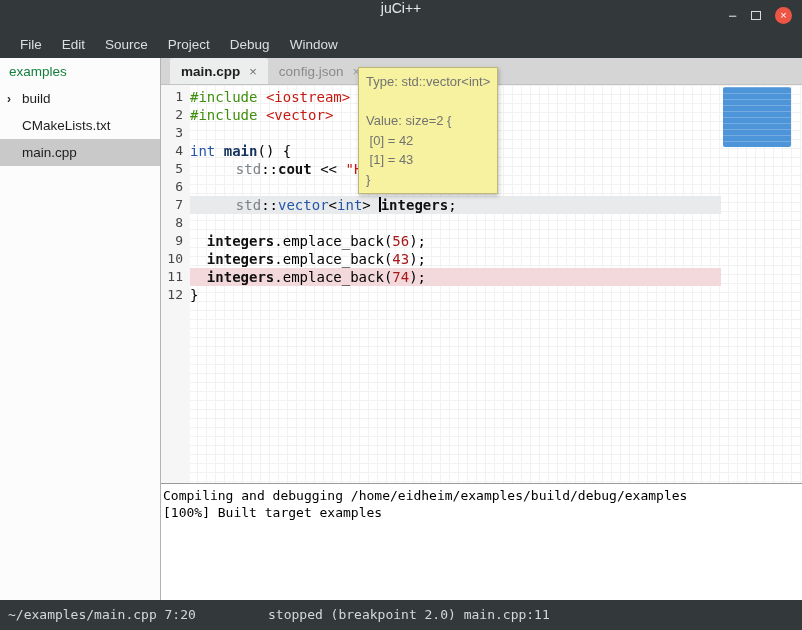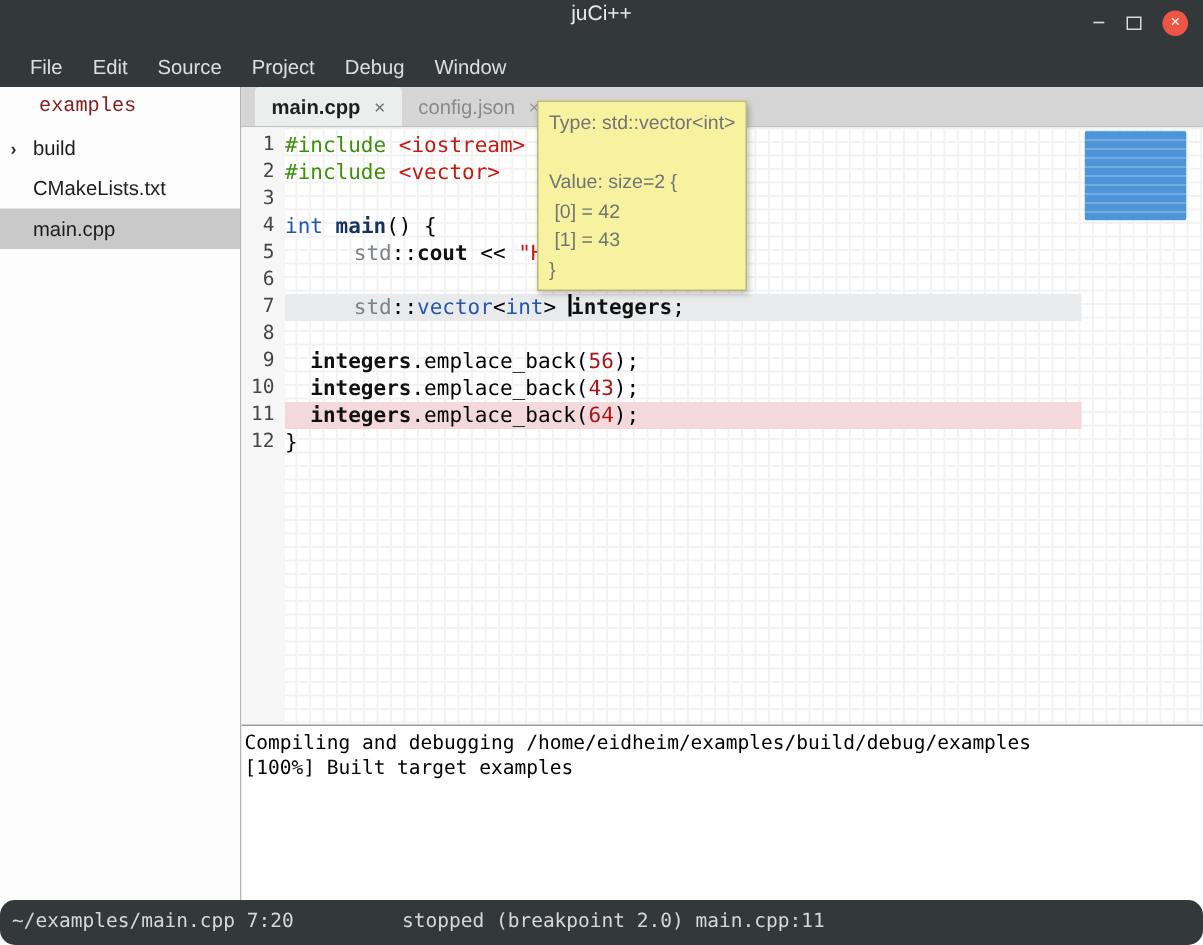--- a/index.html
+++ b/index.html
@@ -14,21 +14,21 @@
   .btn-min{color:#d8dadb;font-size:15px;line-height:1;}
   .btn-restore{width:10px;height:9px;border:1.5px solid #d8dadb;display:inline-block;}
   .btn-close{width:17px;height:17px;border-radius:50%;background:var(--close-red,#ef5545);color:#fff;font-size:11px;display:flex;align-items:center;justify-content:center;line-height:1;}
 
   
   .menubar{position:absolute;left:0;top:30px;width:100%;height:28px;background:var(--chrome-bg,#33393b);display:flex;align-items:center;padding-left:10px;}
   .menu-item{color:#dcdfe0;font-size:13.5px;padding:5px 10px;}
 
   
   .sidebar{position:absolute;left:0;top:58px;width:161px;height:542px;background:#fcfcfc;border-right:1px solid #b3b3b3;font-size:13.5px;}
-  .tree-header{color:#7f1d1d;height:27px;line-height:27px;padding-left:26px;font-family:Liberation Mono, monospace;}
+  .tree-header{color:#15803d;height:27px;line-height:27px;padding-left:9px;}
   .tree-item{display:flex;align-items:center;height:27px;padding-left:22px;color:#1d1d1d;}
   .tree-item.has-expander{padding-left:7px;}
   .tree-item.selected{background:#c9c9c9;}
   .expander{width:15px;font-weight:bold;font-size:12px;color:#2c2c2c;}
 
   
   .tabbar{position:absolute;left:161px;top:58px;width:641px;height:27px;background:#d5d5d5;border-bottom:1px solid #c2c2c2;display:flex;align-items:stretch;padding-left:9px;}
   .tab{display:flex;align-items:center;gap:9px;padding:0 11px;font-size:13.5px;color:#8a8a8a;}
   .tab.active{background:#eceded;color:#1f1f1f;font-weight:bold;border-radius:3px 3px 0 0;}
   .tab-close{font-size:13px;color:#9a9a9a;font-weight:normal;}
@@ -65,21 +65,21 @@
     font-size:13px;line-height:19.5px;color:#737373;box-shadow:1px 2px 4px rgba(0,0,0,.25);}
   .tip-line{white-space:pre;}
 
   
   .output{position:absolute;left:161px;top:483px;width:641px;height:117px;background:#fff;border-top:1px solid #9a9a9a;
     font-family:"DejaVu Sans Mono",monospace;font-size:13px;line-height:17px;padding:3px 2px 0 2px;color:#000;}
   .out-line{white-space:pre;}
 
   
   .statusbar{position:absolute;left:0;top:600px;width:100%;height:30px;background:var(--chrome-bg,#33393b);
-    font-family:"DejaVu Sans Mono",monospace;font-size:13px;color:#d5d8d9;border-radius:10px;}
+    font-family:"DejaVu Sans Mono",monospace;font-size:13px;color:#d5d8d9;}
   .status-left{position:absolute;left:8px;top:0;line-height:30px;white-space:pre;}
   .status-mid{position:absolute;left:268px;top:0;line-height:30px;white-space:pre;}
 </style>
 </head>
 <body>
 
 <div class="window">
 
   <div class="titlebar">
     <span class="title">juCi++</span>
@@ -164,21 +164,21 @@
         <div class="code-line">
           <span class="gutter-num">9</span>
           <span class="code-text"><span>  </span><span class="tok-var">integers</span><span>.</span><span>emplace_back</span><span>(</span><span class="tok-num">56</span><span>);</span></span>
         </div>
         <div class="code-line">
           <span class="gutter-num">10</span>
           <span class="code-text"><span>  </span><span class="tok-var">integers</span><span>.</span><span>emplace_back</span><span>(</span><span class="tok-num">43</span><span>);</span></span>
         </div>
         <div class="code-line">
           <span class="gutter-num">11</span>
-          <span class="code-text hl-breakpoint"><span>  </span><span class="tok-var">integers</span><span>.</span><span>emplace_back</span><span>(</span><span class="tok-num">64</span><span>);</span></span>
+          <span class="code-text hl-breakpoint"><span>  </span><span class="tok-var">integers</span><span>.</span><span>emplace_back</span><span>(</span><span class="tok-num">74</span><span>);</span></span>
         </div>
         <div class="code-line">
           <span class="gutter-num">12</span>
           <span class="code-text"><span>}</span></span>
         </div>
       </div>
     <div class="minimap"></div>
   </div>
 
   <div class="tooltip">

